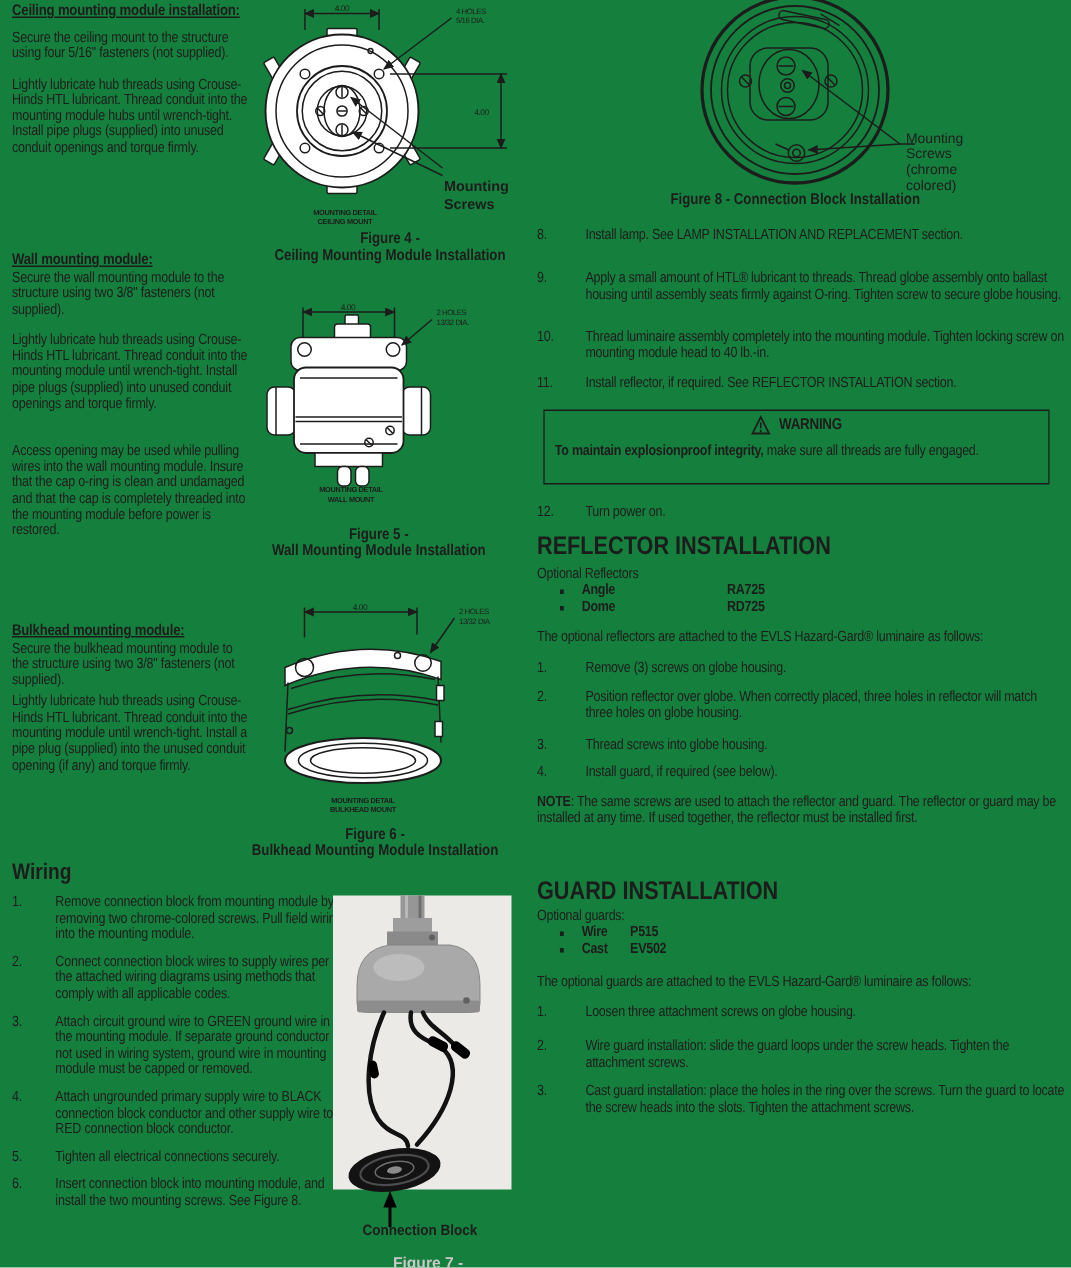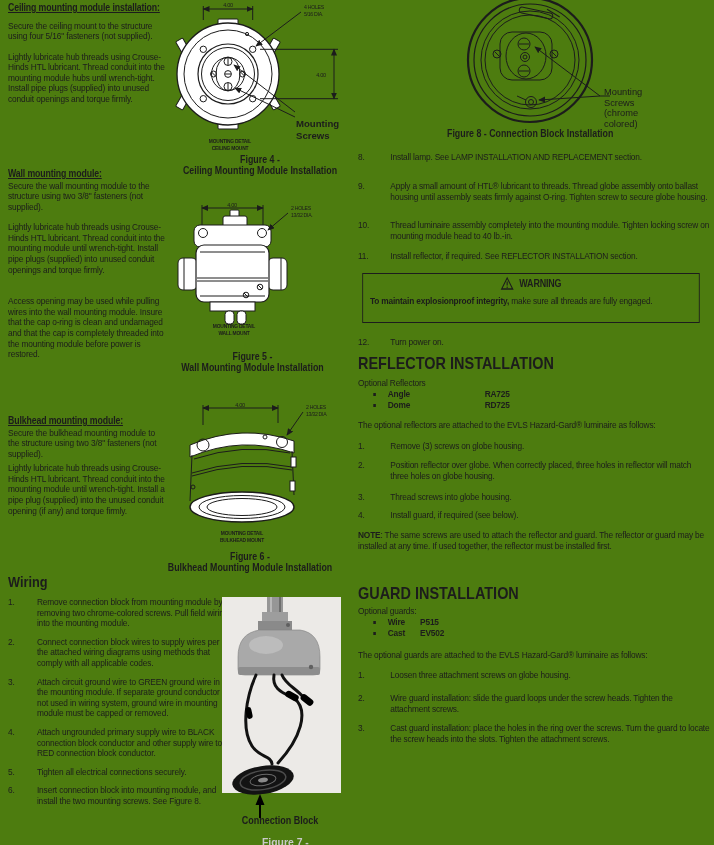--- a/index.html
+++ b/index.html
@@ -1,18 +1,18 @@
 <!DOCTYPE html>
 <html><head>
 <meta charset="utf-8">
 <style>
   * { margin:0; padding:0; box-sizing:border-box; }
   html,body { background:#fff; }
   .page {
-    position:relative; width:714px; height:845px; background:#4d7c0f;
+    position:relative; width:714px; height:845px; background:#15803d;
     overflow:hidden; color:#1c1c1c;
     font-family:"Liberation Sans", sans-serif;
     font-size:9.8px; line-height:10.6px;
   }
   .b     { font-weight:bold; }
   p.par  { margin-bottom:10px; }
   
   .left-col { position:absolute; left:8px; top:2px; width:186px; transform:scaleX(.85); transform-origin:0 0; letter-spacing:-0.15px;}
   .left-col .sect { position:absolute; left:0; width:186px; }
   .sect-h { font-weight:bold; text-decoration:underline; font-size:10.3px; line-height:11.5px; margin-bottom:7px;}

